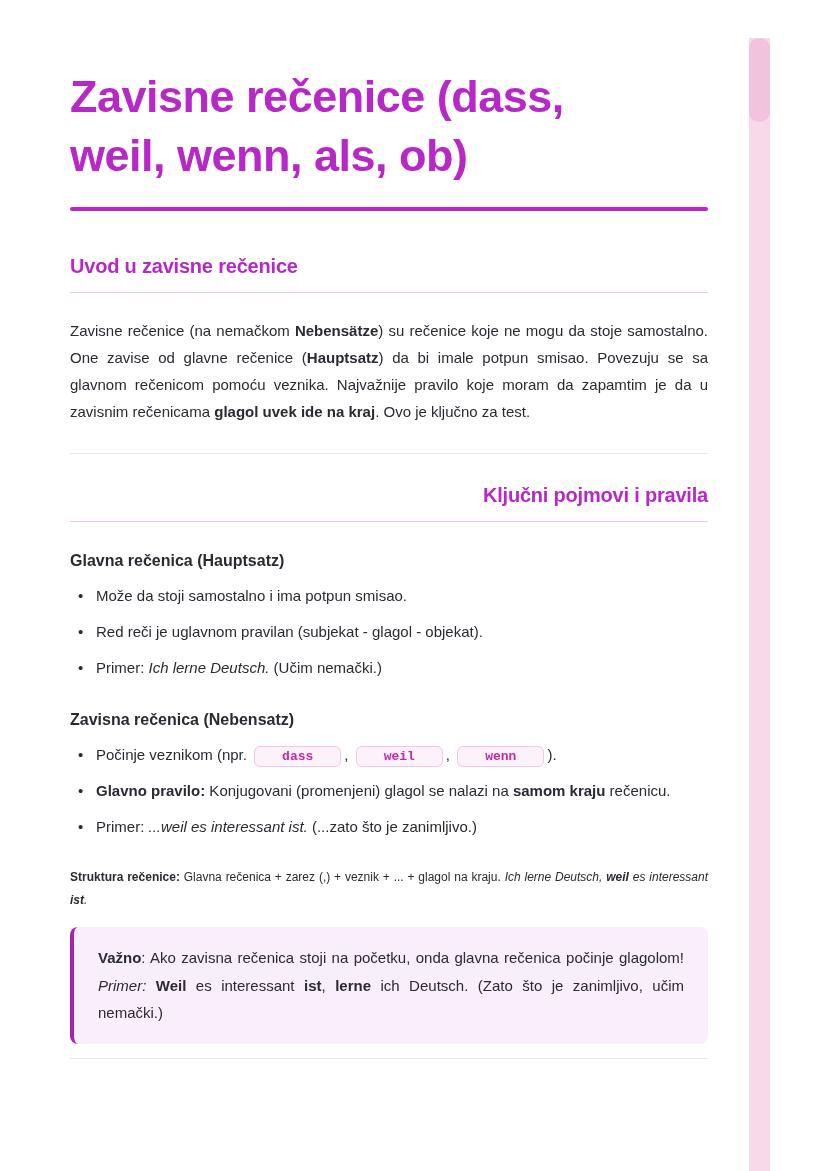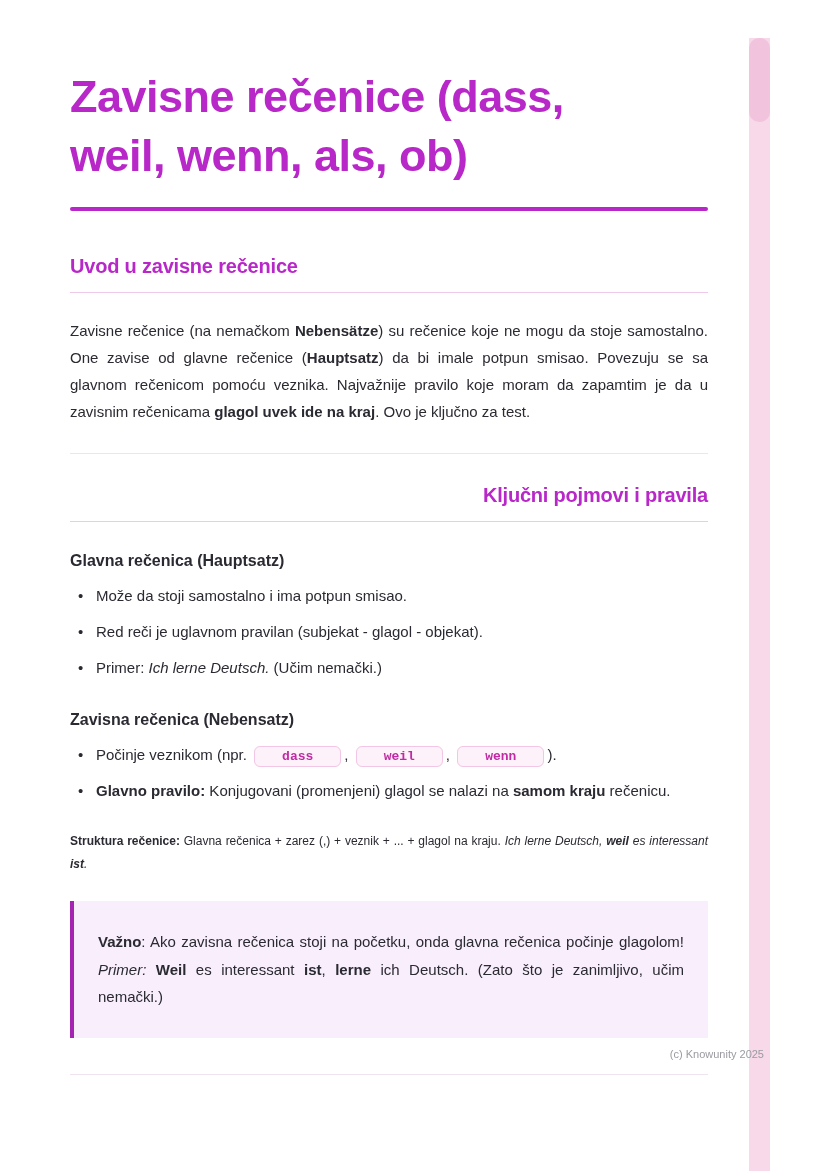--- a/index.html
+++ b/index.html
@@ -45,26 +45,26 @@
     background: var(--chip-bg, #fdf2fa);
     border: 1px solid var(--chip-border, #f3c6e6);
     color: var(--chip-text, #c02aa4);
     border-radius: 6px; padding: 2px 27px; margin: 0 3px;
     white-space: nowrap;
   }
 
   .structure { margin-top: 26px; font-size: 12px; line-height: 1.85; text-align: justify; }
 
   .callout {
-    margin-top: 26px;
+    margin-top: 16px;
     background: var(--callout-bg, #f9eefb);
     border-left: 4px solid var(--callout-border, #a523b1);
-    padding: 27px 24px;
+    padding: 17px 24px;
     font-size: 15px; line-height: 1.85; text-align: justify;
-    border-radius: 0;
+    border-radius: 8px;
   }
 
   .footer {
     margin-top: 10px; margin-right: -56px;
     text-align: right; font-size: 11px;
     color: var(--muted, #9a9aa2);
     position: relative; z-index: 3;
   }
   .bottom-divider { height: 1px; background: var(--divider, #efe3ef); margin-top: 14px; }
 
@@ -105,24 +105,24 @@
     <ul class="bullets">
       <li><span>Može da stoji samostalno i ima potpun smisao.</span></li>
       <li><span>Red reči je uglavnom pravilan (subjekat - glagol - objekat).</span></li>
       <li><span>Primer: </span><span class="i">Ich lerne Deutsch.</span><span> (Učim nemački.)</span></li>
     </ul>
 
     <h3 class="sub">Zavisna rečenica (Nebensatz)</h3>
     <ul class="bullets">
       <li><span>Počinje veznikom (npr. </span><span class="code">dass</span><span>, </span><span class="code">weil</span><span>, </span><span class="code">wenn</span><span>).</span></li>
       <li><span class="b">Glavno pravilo:</span><span> Konjugovani (promenjeni) glagol se nalazi na </span><span class="b">samom kraju</span><span> rečenicu.</span></li>
+      <li><span>Primer: </span><span class="i">...weil es interessant ist.</span><span> (...zato što je zanimljivo.)</span></li>
     </ul>
 
     <p class="structure"><span class="b">Struktura rečenice:</span><span> Glavna rečenica + zarez (,) + veznik + ... + glagol na kraju. </span><span class="i">Ich lerne Deutsch, </span><span class="b i">weil</span><span class="i"> es interessant </span><span class="b i">ist</span><span class="i">.</span></p>
 
     <div class="callout"><span class="b">Važno</span><span>: Ako zavisna rečenica stoji na početku, onda glavna rečenica počinje glagolom! </span><span class="i">Primer:</span><span> </span><span class="b">Weil</span><span> es interessant </span><span class="b">ist</span><span>, </span><span class="b">lerne</span><span> ich Deutsch. (Zato što je zanimljivo, učim nemački.)</span></div>
 
-    <div class="footer">(c) Knowunity 2025</div>
 
     <div class="bottom-divider"></div>
 
   </div>
 </div>
 
 </body></html>

